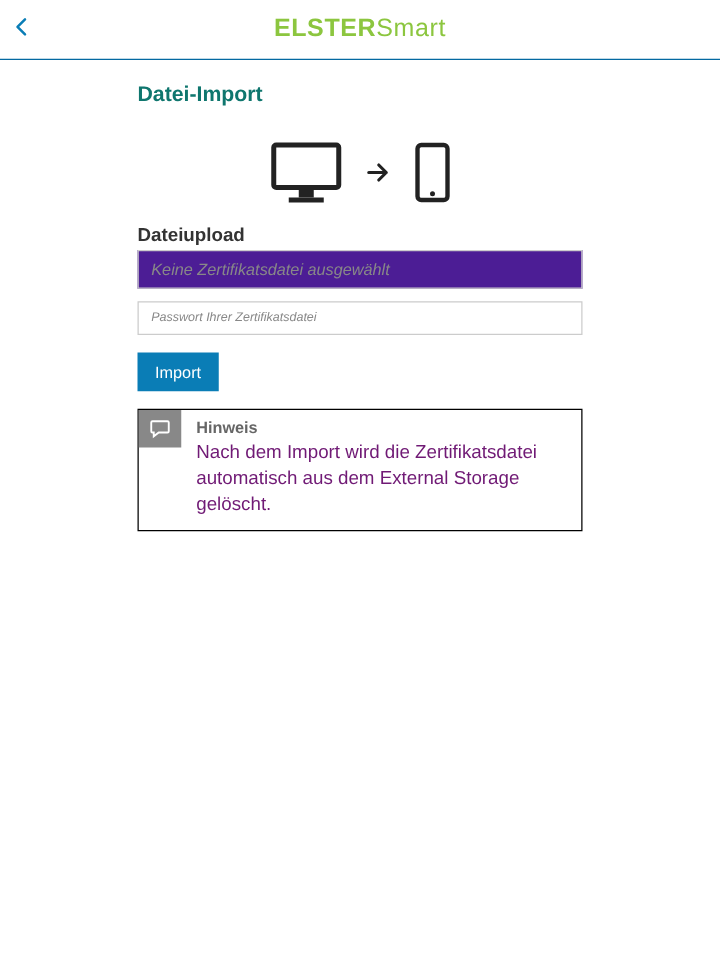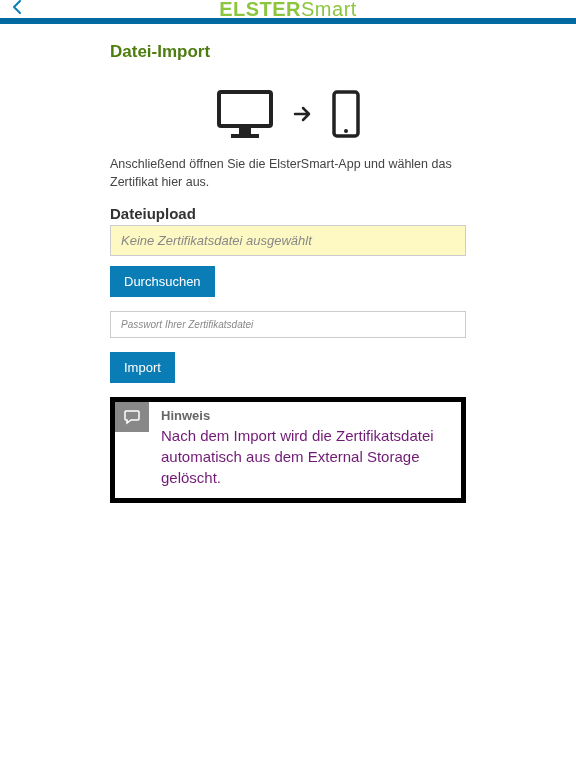--- a/index.html
+++ b/index.html
@@ -4,22 +4,22 @@
   <style>
     * { box-sizing: border-box; margin: 0; padding: 0; }
     body {
       font-family: -apple-system, BlinkMacSystemFont, "Segoe UI", Arial, sans-serif;
       background: #fff;
       width: 576px;
       height: 768px;
       overflow: hidden;
     }
     .header {
-      height: 24px;
-      border-bottom: 6px solid #0369a1;
+      height: 48px;
+      border-bottom: 1px solid #0369a1;
       display: flex;
       align-items: center;
       position: relative;
     }
     .back-btn {
       position: absolute;
       left: 8px;
       top: 50%;
       transform: translateY(-50%);
       color: #0a7db6;
@@ -33,21 +33,21 @@
       letter-spacing: 0.5px;
     }
     .logo-bold { color: #8cc63f; font-weight: 700; }
     .logo-light { color: #8cc63f; font-weight: 300; }
     .content {
       padding: 18px 110px 0 110px;
     }
     h1 {
       font-size: 17px;
       font-weight: 700;
-      color: #4d7c0f;
+      color: #0f766e;
       margin-bottom: 26px;
     }
     .intro-text {
       font-size: 12.5px;
       color: #444;
       line-height: 1.4;
       margin-bottom: 6px;
     }
     .intro-text b { font-weight: 700; }
     .help-icon {
@@ -79,21 +79,21 @@
     }
     .field-label {
       font-size: 15px;
       color: #333;
       font-weight: 700;
       margin-bottom: 3px;
     }
     .file-display {
       width: 100%;
       border: 1px solid #ccc;
-      background: #fef9c3;
+      background: #4c1d95;
       padding: 7px 10px;
       font-size: 13px;
       font-style: italic;
       color: #888;
       margin-bottom: 10px;
     }
     .btn {
       background: #0a7db6;
       color: #fff;
       border: none;
@@ -106,21 +106,21 @@
       width: 100%;
       border: 1px solid #ccc;
       padding: 7px 10px;
       font-size: 10px;
       font-style: italic;
       color: #333;
       margin-bottom: 14px;
     }
     .password-input::placeholder { color: #888; font-style: italic; }
     .hint-box {
-      border: 5px solid #000000;
+      border: 1px solid #000000;
       display: flex;
       align-items: flex-start;
     }
     .hint-icon-box {
       background: #888;
       width: 34px;
       height: 30px;
       display: flex;
       align-items: center;
       justify-content: center;
@@ -168,25 +168,23 @@
     </svg>
     <svg width="20" height="20" viewBox="0 0 20 20">
       <path d="M2 10 L16 10 M10 4 L16 10 L10 16" stroke="#222" stroke-width="2.5" fill="none" stroke-linecap="round" stroke-linejoin="round"></path>
     </svg>
     <svg width="30" height="50" viewBox="0 0 30 50">
       <rect x="3" y="3" width="24" height="44" rx="3" stroke="#222" stroke-width="3.5" fill="none"></rect>
       <circle cx="15" cy="42" r="2" fill="#222"></circle>
     </svg>
   </div>
 
-  <p class="sub-text">Anschließend öffnen Sie die ElsterSmart-App und wählen das Zertifikat hier aus.</p>
 
   <div class="field-label">Dateiupload</div>
   <div class="file-display">Keine Zertifikatsdatei ausgewählt</div>
-  <button class="btn">Durchsuchen</button>
 
   <input type="password" class="password-input" placeholder="Passwort Ihrer Zertifikatsdatei" style="">
 
   <button class="btn">Import</button>
 
   <div class="hint-box">
     <div class="hint-icon-box">
       <svg width="18" height="18" viewBox="0 0 18 18">
         <path d="M3 3 h12 a1 1 0 0 1 1 1 v7 a1 1 0 0 1 -1 1 h-7 l-4 3 v-3 h-1 a1 1 0 0 1 -1 -1 v-7 a1 1 0 0 1 1 -1 z" fill="none" stroke="#fff" stroke-width="1.5"></path>
       </svg>

